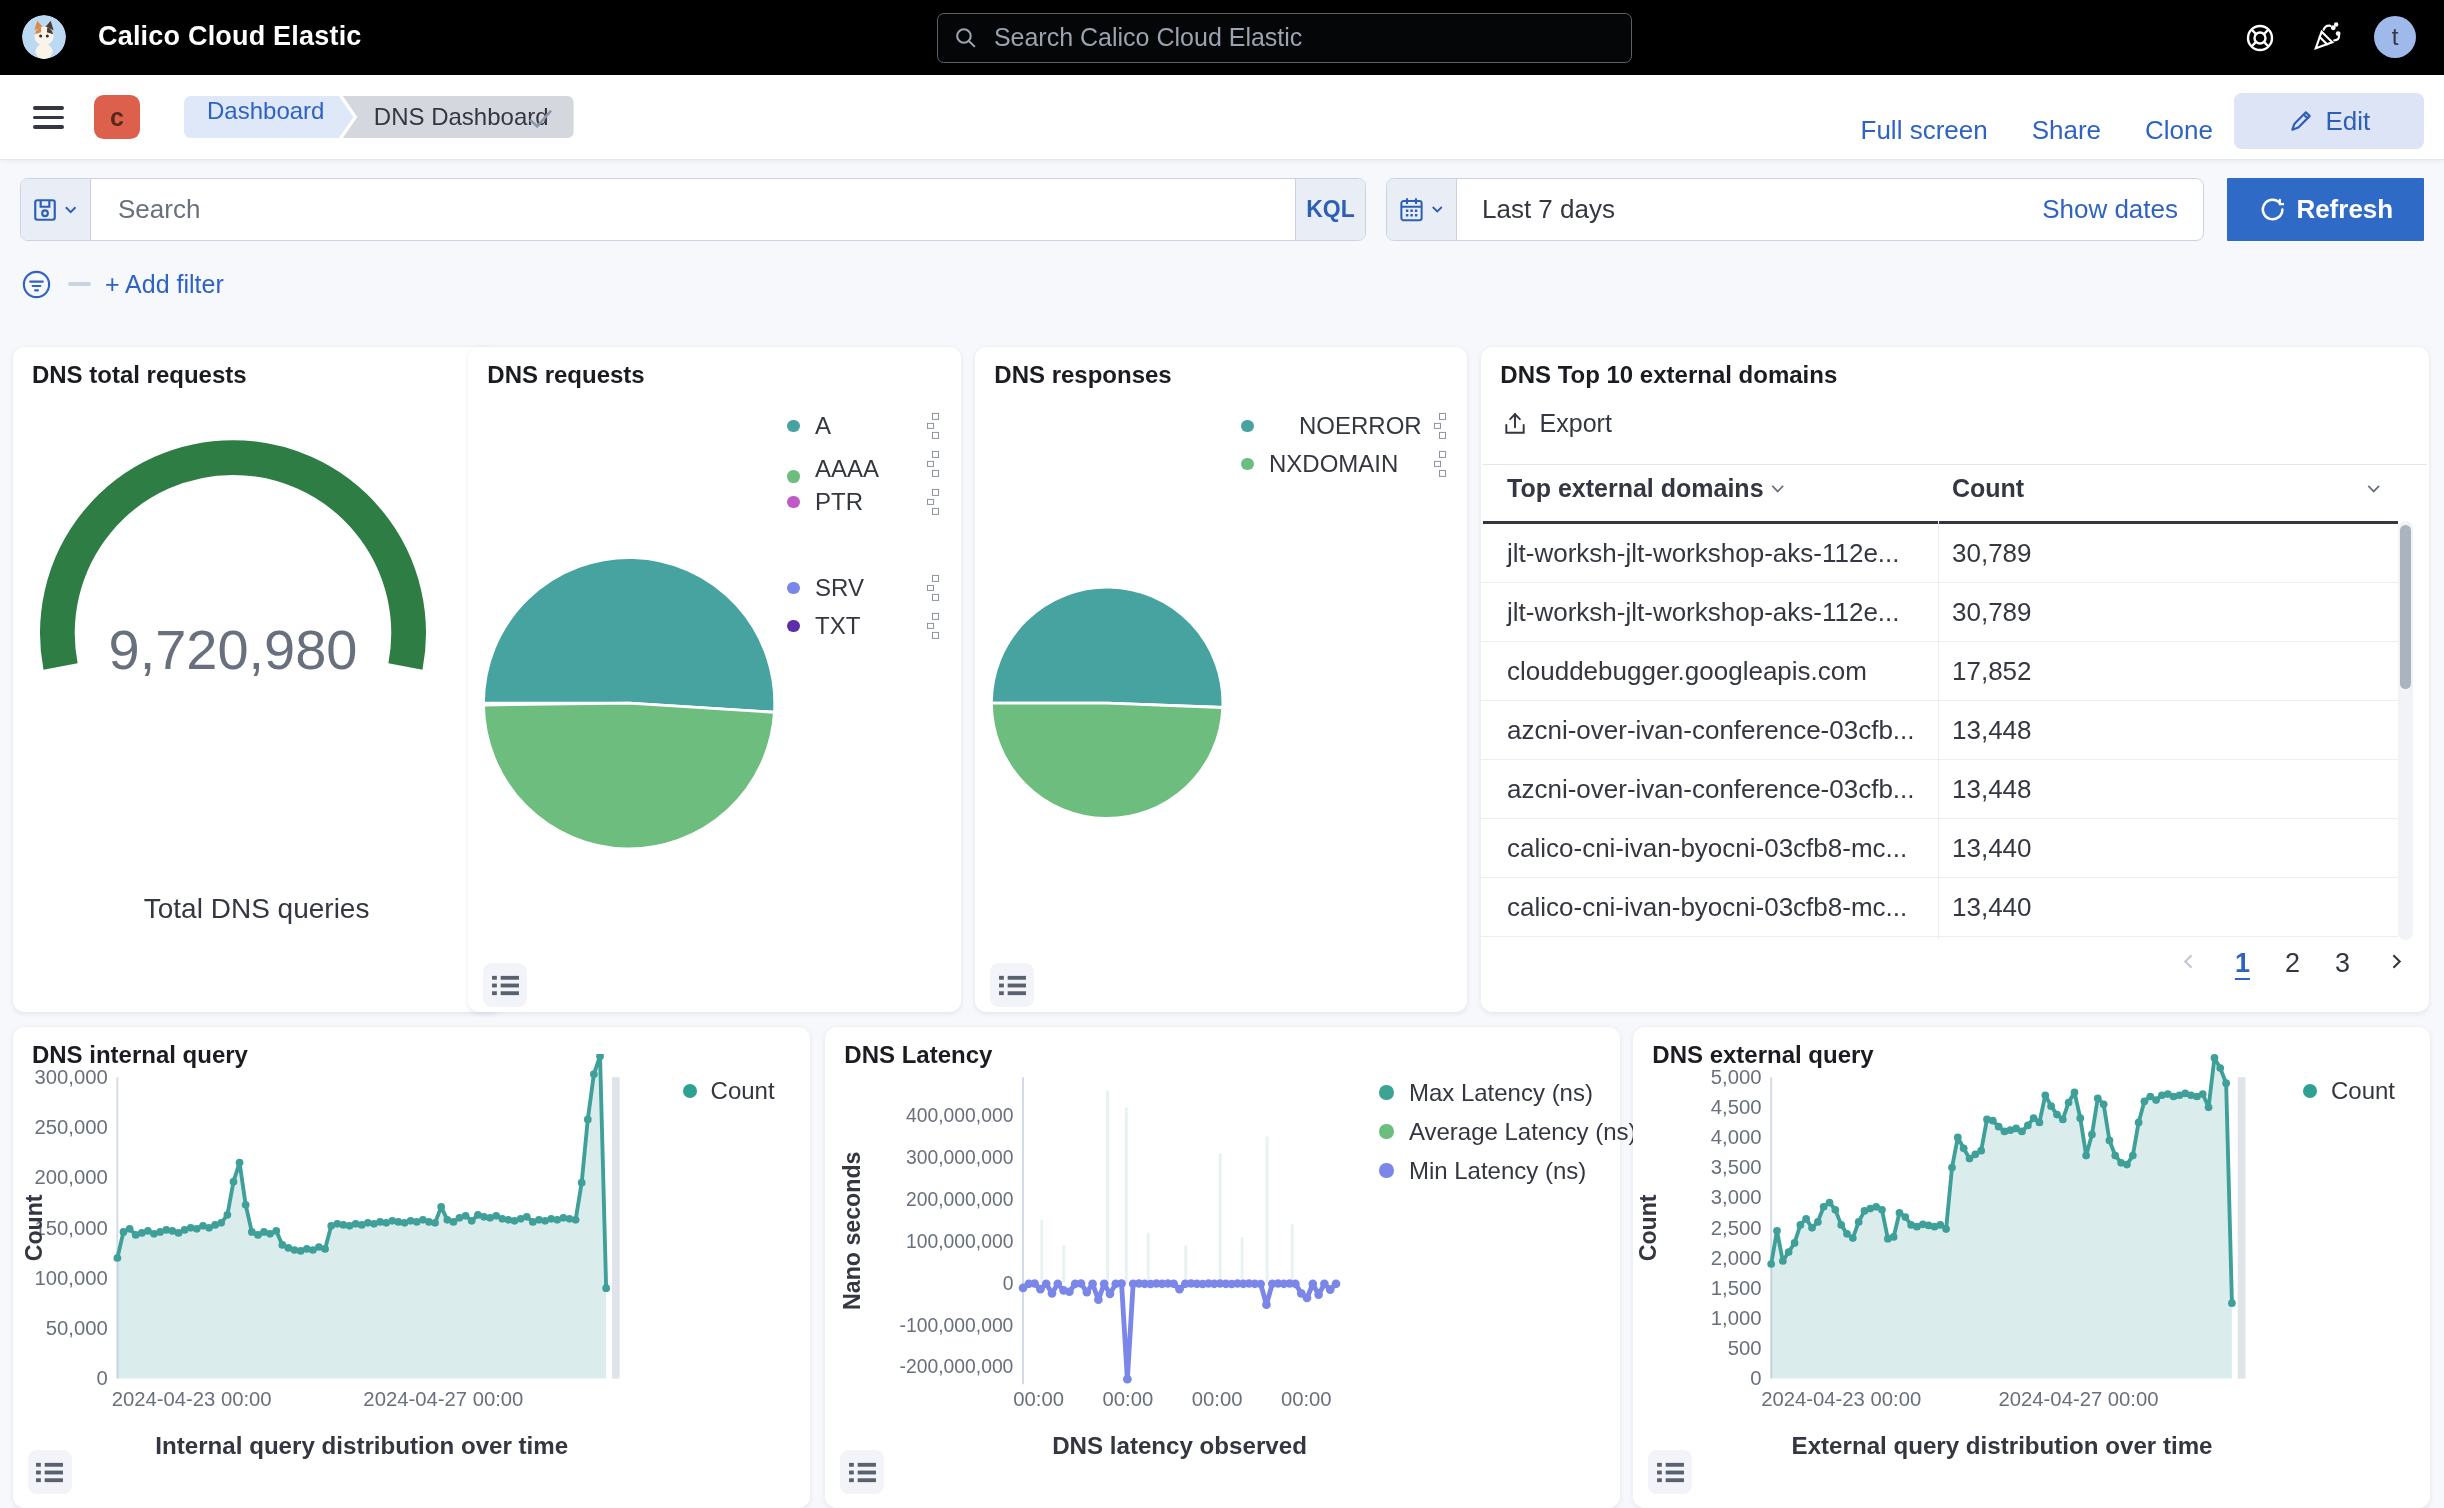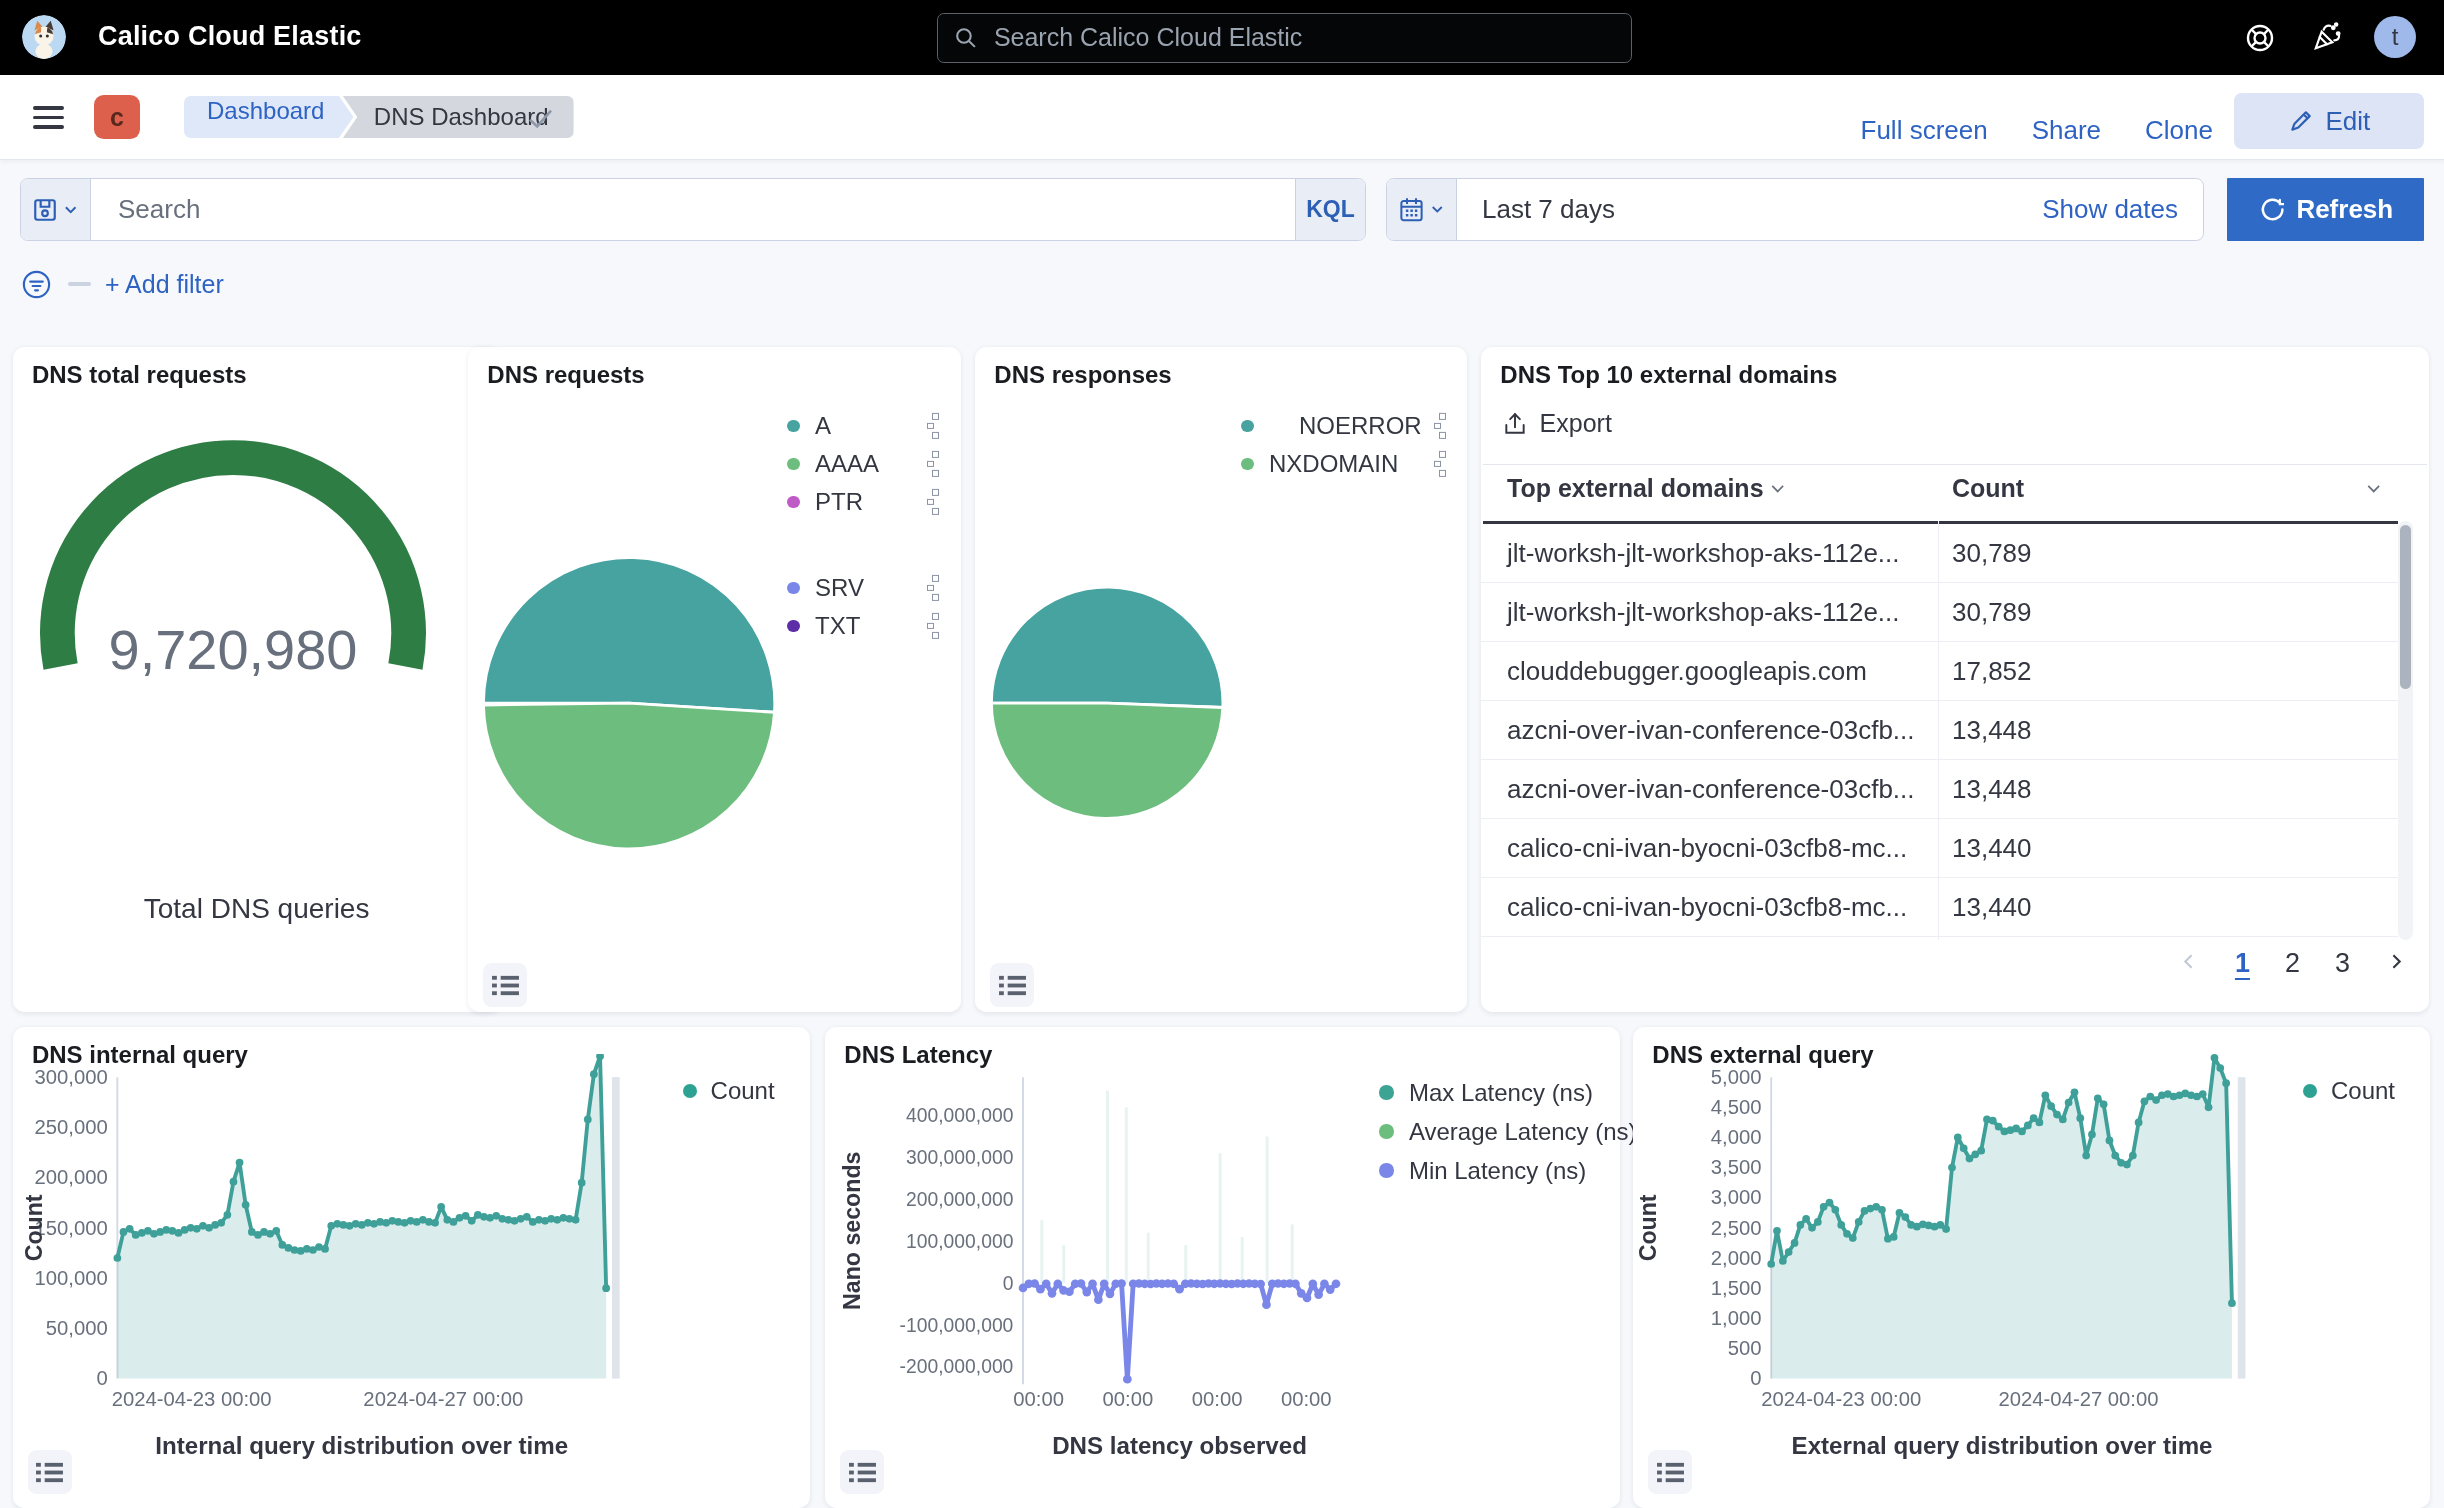--- a/index.html
+++ b/index.html
@@ -255,21 +255,21 @@
     <ul class="legend" id="leg-req" style="left:319px;top:60px;width:152px;">
         <li style="height: 38px;">
           <span class="ldot" style="width:12.6px;height:12.6px;background:#46A3A0"></span>
       <span class="llabel">A</span>
       <span class="lact">
             <i></i>
             <i></i>
             <i></i>
           </span>
         </li>
-        <li style="height: 38px;">
+        <li style="height: 38px; align-items: flex-end;">
           <span class="ldot" style="width:12.6px;height:12.6px;background:#6DBE7E"></span>
       <span class="llabel">AAAA</span>
       <span class="lact">
             <i></i>
             <i></i>
             <i></i>
           </span>
         </li>
         <li style="height: 38px;">
           <span class="ldot" style="width:12.6px;height:12.6px;background:#BF5AC6"></span>

